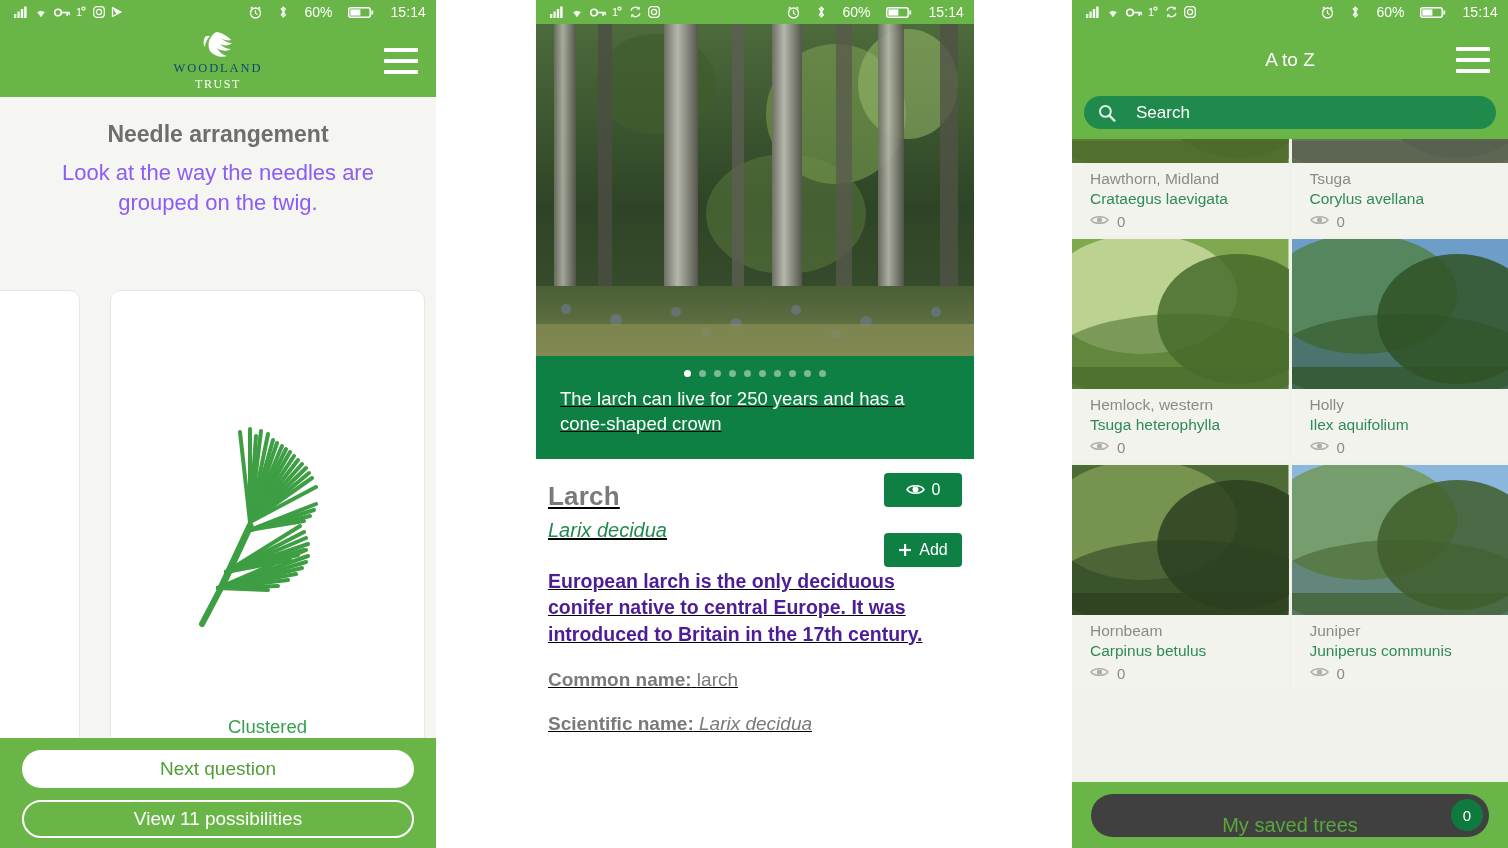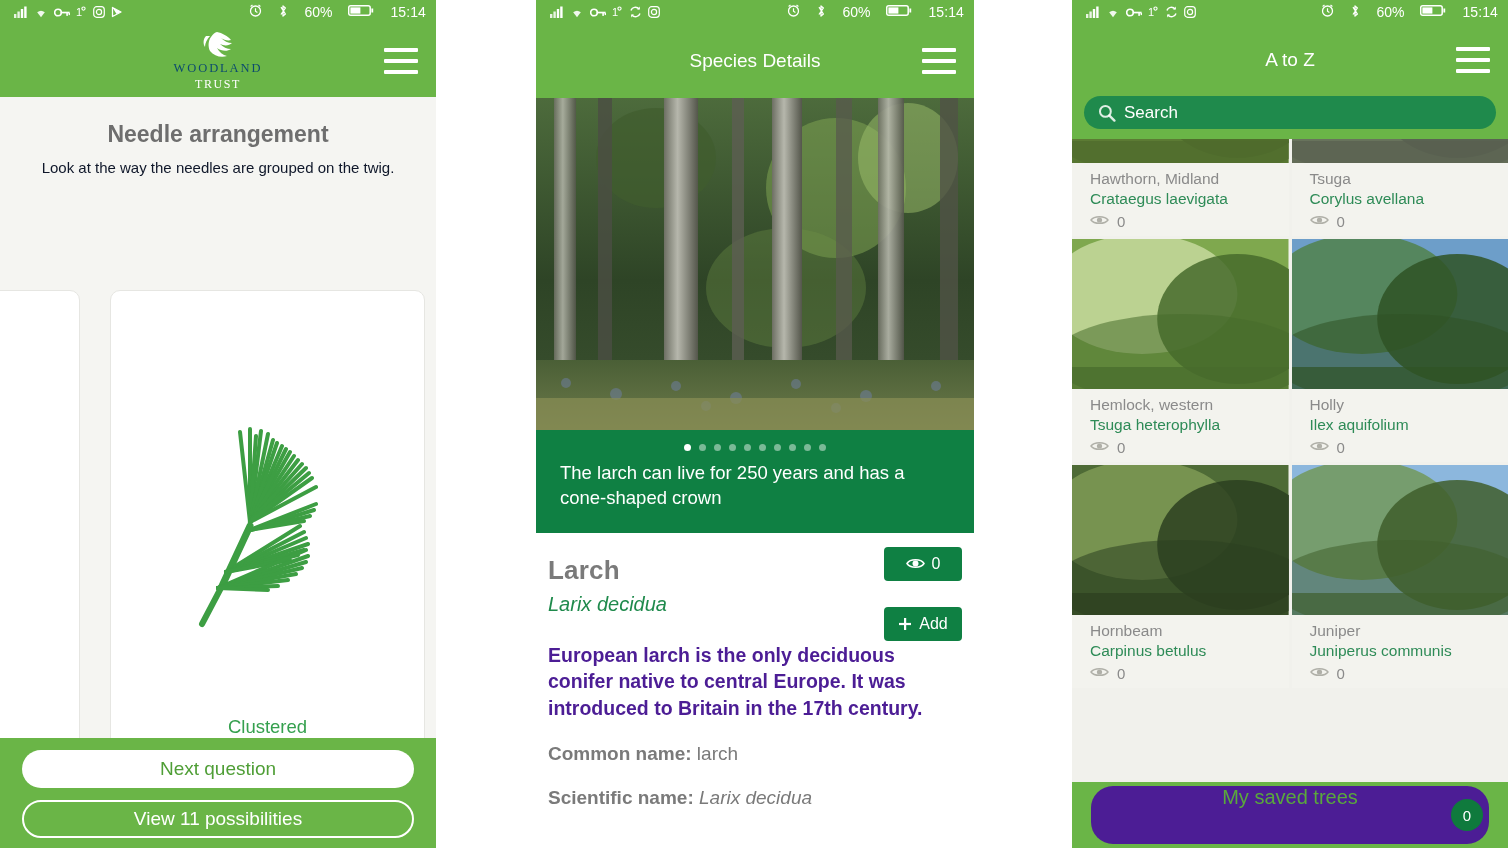--- a/index.html
+++ b/index.html
@@ -15,21 +15,21 @@
   #panel-1 { left: 0;    width: 436px; }
   #panel-2 { left: 536px; width: 438px; }
   #panel-3 { left: 1072px; width: 436px; }
 
   
   .statusbar {
     height: 24px; background: #6ab547; position: relative;
     display: flex; align-items: center; color: #ffffff;
   }
   .sb-left { display:flex; align-items:center; gap:6px; padding-left: 14px; }
-  .sb-right { position:absolute; right: 10px; display:flex; align-items:flex-start; gap:16px; }
+  .sb-right { position:absolute; right: 10px; display:flex; align-items:center; gap:16px; }
   .sb-time { font-size: 14px; letter-spacing: 0.1px; }
   .sb-batt-pct { font-size: 14px; }
   .ic { display:inline-block; line-height:1; }
   .ic svg { display:block; }
 
   
   .appbar {
     background: #6ab547; position: relative;
     display:flex; align-items:center; justify-content:center;
   }
@@ -49,21 +49,21 @@
   .wt-name { color:#0c4a6e; font-size: 12.5px; letter-spacing: 1.9px; font-family:"Liberation Serif", serif; }
   .wt-sub  { color:#fff; font-size: 12px; letter-spacing: 1.6px; font-family:"Liberation Serif", serif; }
 
   
   .p1-body { background:#f5f5f2; height: calc(848px - 24px - 73px); position:relative; }
   .p1-question {
     text-align:center; color:#6e6e6e; font-size: 23px; font-weight: 700;
     padding-top: 24px;
   }
   .p1-hint {
-    text-align:center; color:#0f172a; font-size: 15px; line-height: 1.35;
+    text-align:center; color:#8b5cf6; font-size: 22px; line-height: 1.35;
     padding: 10px 26px 0 26px;
   }
   .p1-cards { position:absolute; top: 193px; left:0; right:0; height: 516px; }
   .opt-card {
     position:absolute; background:#ffffff; border:1px solid #e6e6e2;
     border-radius: 10px; top: 0; height: 500px;
     display:flex; flex-direction:column; align-items:center;
   }
   .opt-card.partial { left: -80px; width: 160px; }
   .opt-card.main    { left: 110px; width: 315px; }
@@ -76,21 +76,21 @@
     background:#6ab547; padding: 12px 22px 0 22px;
   }
   .pill {
     display:flex; align-items:center; justify-content:center;
     height: 38px; border-radius: 19px; font-size: 19px; cursor:pointer;
   }
   .pill.solid { background:#ffffff; color:#4f9e36; margin-bottom: 12px; }
   .pill.outline { background:transparent; color:#ffffff; border:2px solid #ffffff; }
 
   
-  .p2-scroll { height: calc(848px - 24px - 74px); overflow:hidden; background:#fff; }
+  .p2-scroll { height: calc(848px - 24px - 74px); overflow:hidden; background:#fff;text-decoration:underline; }
   .hero { position:relative; width: 438px; height: 332px; overflow:hidden; }
   .hero-photo { position:absolute; inset:0; }
   .caption-block { background:#0f8043; padding: 14px 24px 22px 24px; }
   .dots { display:flex; gap:8px; justify-content:center; padding-bottom: 10px; }
   .dot { width:7px; height:7px; border-radius:50%; background: rgba(255,255,255,0.45); }
   .dot.active { background:#ffffff; }
   .caption-text { color:#ffffff; font-size: 18.5px; line-height: 1.35; }
   .p2-content { padding: 22px 12px 0 12px; position:relative; }
   .sp-name { color:#7a7a7a; font-size: 26px; font-weight:700; letter-spacing:0.2px; }
   .sp-sci  { color:#1f8a4c; font-size: 20px; font-style: italic; padding-top: 7px; }
@@ -107,42 +107,42 @@
   }
   .sp-fact { padding-top: 22px; font-size: 19px; color:#7a7a7a; }
   .sp-fact b { font-weight:700; color:#7a7a7a; }
   .sp-fact .val { font-weight:400; }
   .sp-fact .val.ital { font-style: italic; }
 
   
   .searchbar-wrap { background:#6ab547; padding: 0 12px 10px 12px; }
   .searchbar {
     height: 33px; border-radius: 17px; background:#1f8a4c;
-    display:flex; align-items:center; gap:8px; padding: 0 14px; cursor:text;
+    display:flex; align-items:center; gap:20px; padding: 0 14px; cursor:text;
   }
   .searchbar .ph { color:#ffffff; font-size: 17px; }
   .p3-grid-wrap {
     position:relative; height: calc(848px - 24px - 72px - 43px);
     overflow:hidden; background:#f1f1ec;
   }
   .grid { display:grid; grid-template-columns: 1fr 1fr; gap: 3px 3px; background:#f1f1ec; }
   .grid-cell { background:#f3f3ee; }
   .cell-photo { width: 100%; height: 150px; position:relative; overflow:hidden; }
   .cell-info { padding: 7px 0 6px 18px; }
   .cell-common { color:#8a8a8a; font-size: 15.5px; }
   .cell-sci { color:#2e8b57; font-size: 15.5px; padding-top: 2px; }
   .cell-count { display:flex; align-items:center; gap:8px; padding-top: 4px; }
   .cell-count .num { color:#8a8a8a; font-size: 15px; }
   .p3-footer {
     position:absolute; left:0; right:0; bottom:0; height: 66px;
     background:#6ab547; display:flex; align-items:center; padding: 0 19px;
   }
   .saved-pill {
-    position:relative; width:100%; height: 58px; background:#4c1d95;
-    border-radius: 22px; display:flex; align-items:flex-start; justify-content:center;
+    position:relative; width:100%; height: 43px; background:#404040;
+    border-radius: 22px; display:flex; align-items:flex-end; justify-content:center;
     cursor:pointer;
   }
   .saved-pill .lbl { color:#5aa83c; font-size: 20px; }
   .saved-badge {
     position:absolute; right: 6px; top: 50%; transform: translateY(-50%);
     width: 32px; height: 32px; border-radius:50%; background:#0f7a3d;
     color:#fff; font-size: 15px; display:flex; align-items:center; justify-content:center;
   }
 </style>
 </head>
@@ -383,28 +383,20 @@
             <svg width="26" height="13" viewBox="0 0 26 13">
               <rect x="0.7" y="1.7" width="21.5" height="9.6" rx="2" fill="none" stroke="#fff" stroke-width="1.5"></rect>
               <rect x="2.4" y="3.4" width="10" height="6.2" fill="#fff"></rect>
               <rect x="23.4" y="4.5" width="1.8" height="4" fill="#fff"></rect>
             </svg>
           </span>
         <span class="sb-time">15:14</span>
       </div>
     </div>
 
-    <div class="appbar">
-      <div class="appbar-title">Species Details</div>
-      <div class="hamburger">
-          <span></span>
-          <span></span>
-          <span></span>
-        </div>
-    </div>
 
     <div class="p2-scroll">
       <div class="hero">
         <svg class="hero-photo" viewBox="0 0 438 332" preserveAspectRatio="none">
           <defs>
             <linearGradient id="skyG" x1="0" y1="0" x2="0" y2="1">
               <stop offset="0%" stop-color="#4d6b3c"></stop>
                 <stop offset="55%" stop-color="#2e4426"></stop>
                 <stop offset="100%" stop-color="#3c5230"></stop>
             </linearGradient>

